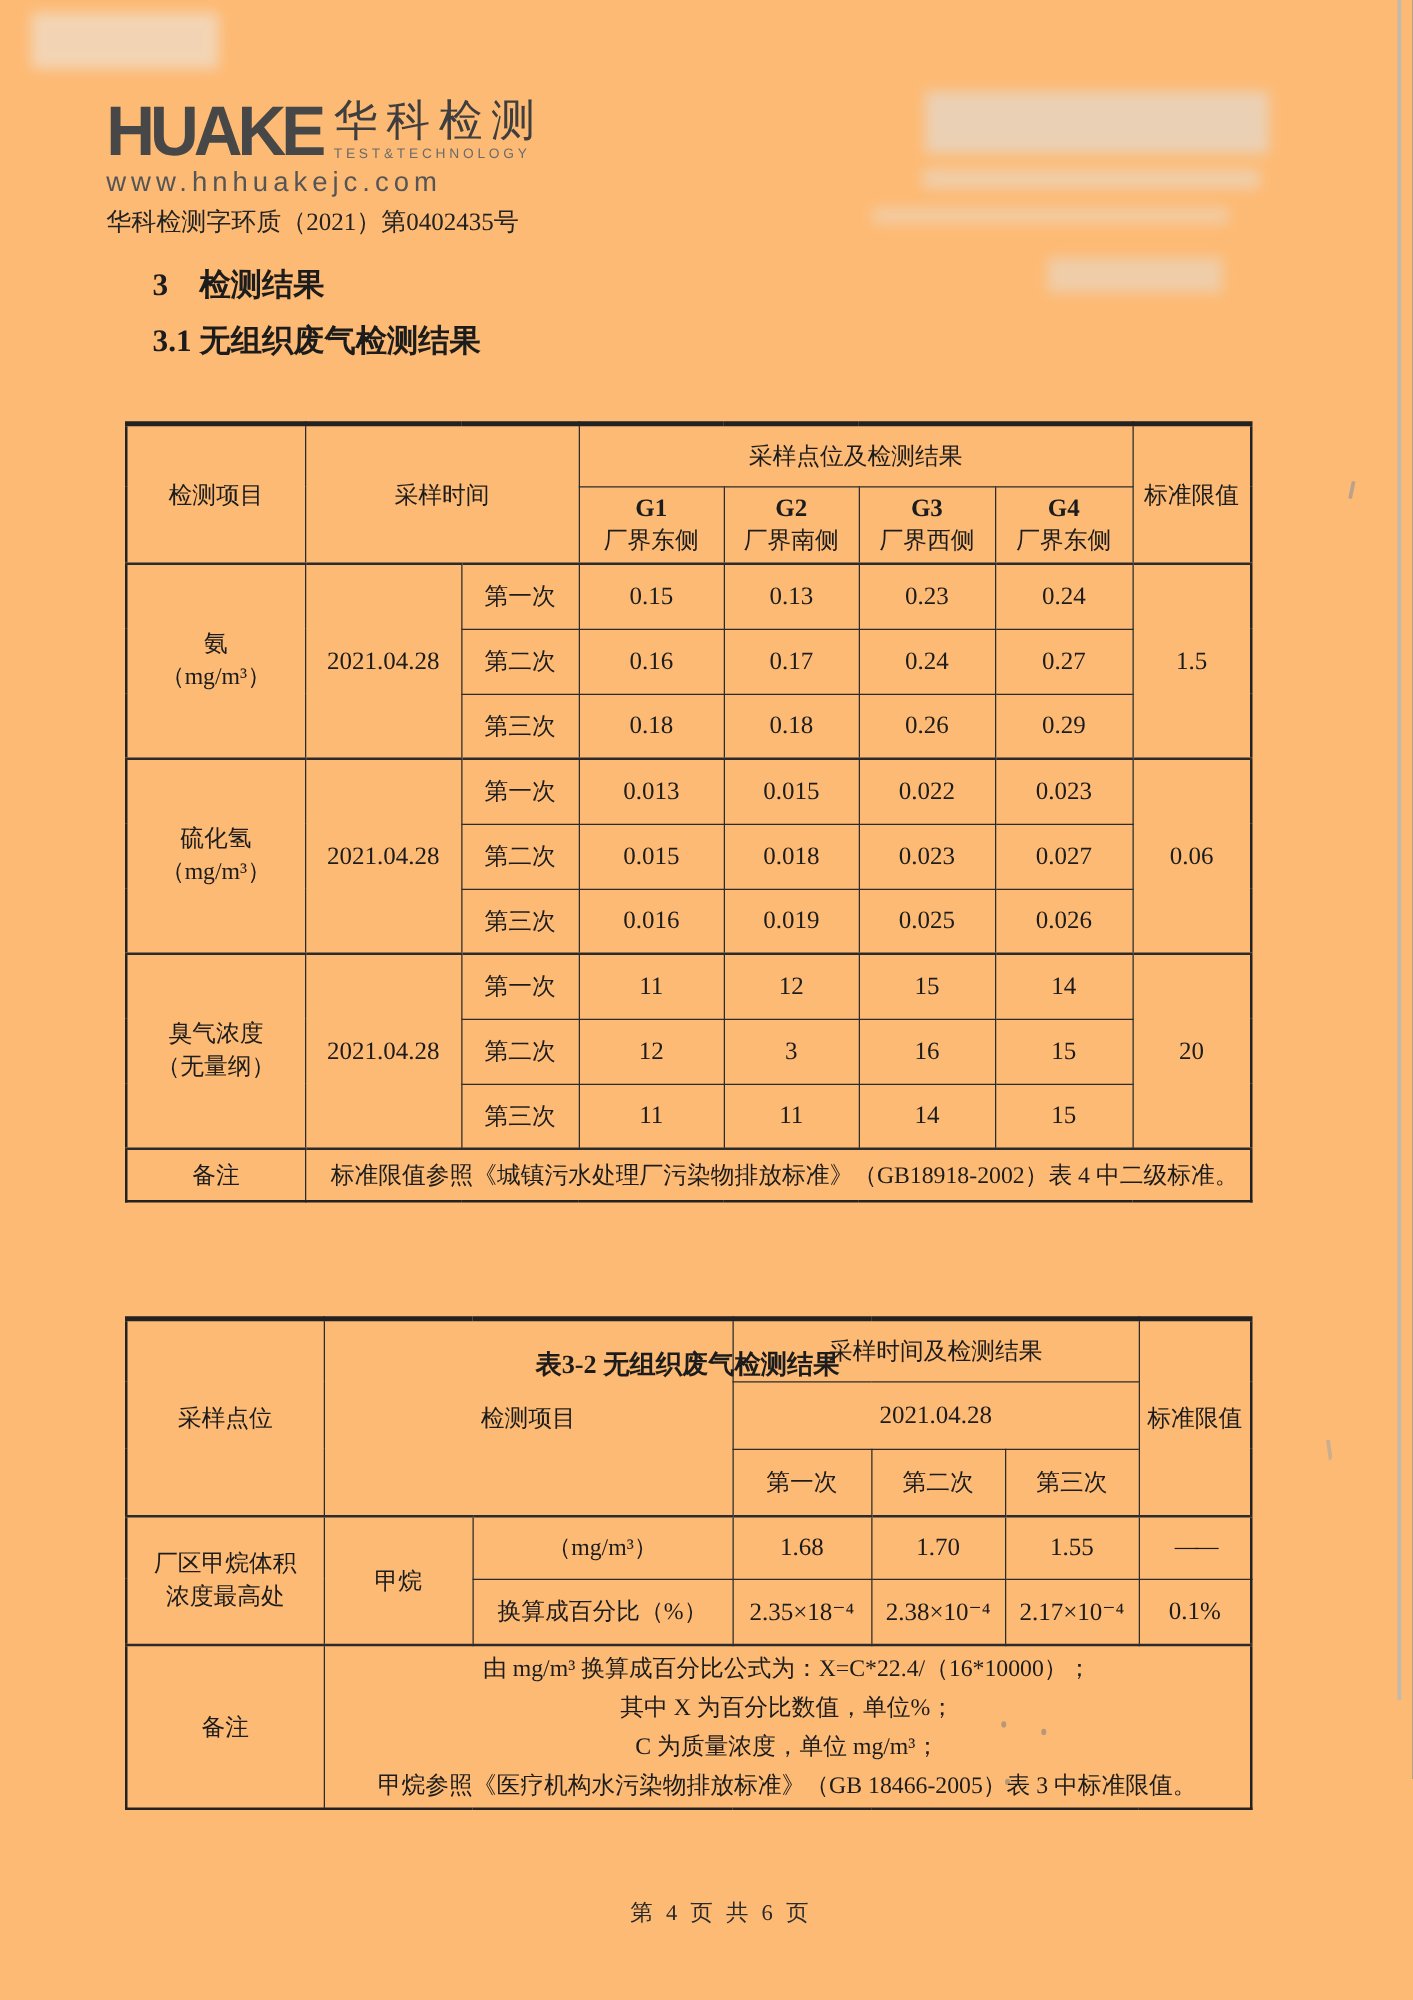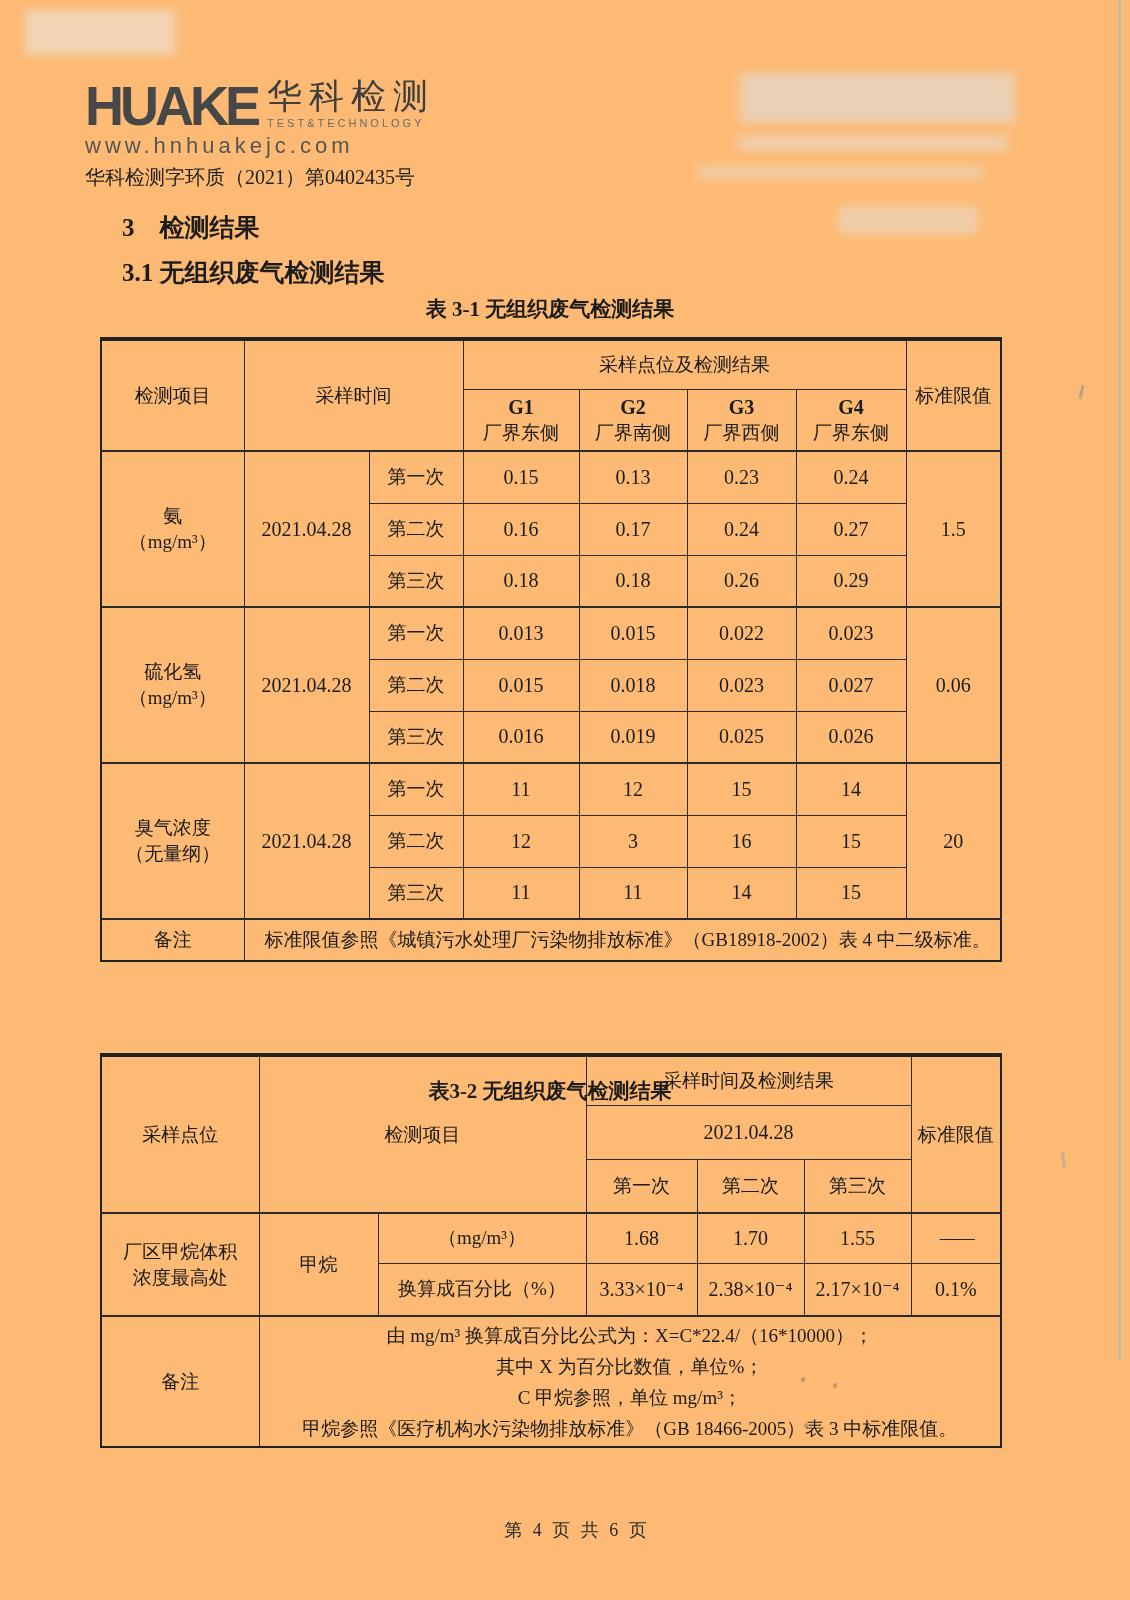--- a/index.html
+++ b/index.html
@@ -106,21 +106,20 @@
         <div class="logo-sub">TEST&amp;TECHNOLOGY</div>
       </div>
     </div>
     <div class="website">www.hnhuakejc.com</div>
   </div>
   <div class="docnum">华科检测字环质（2021）第0402435号</div>
 
   <div class="h1">3　检测结果</div>
   <div class="h2">3.1 无组织废气检测结果</div>
 
-  <div class="tbl-title tt1">表 3-1 无组织废气检测结果</div>
   <table class="rpt t1">
     <colgroup>
       <col style="width:143px">
         <col style="width:125px">
         <col style="width:94px">
       <col style="width:116px">
         <col style="width:108px">
         <col style="width:109px">
       <col style="width:110px">
         <col style="width:95px">
@@ -275,31 +274,31 @@
       </td>
       <td rowspan="2">甲烷</td>
       <td>（mg/m³）</td>
       <td class="num">1.68</td>
       <td class="num">1.70</td>
       <td class="num">1.55</td>
       <td class="dash">——</td>
     </tr>
     <tr class="d2">
       <td>换算成百分比（%）</td>
-      <td class="num">3.33×10⁻⁴</td>
+      <td class="num">2.35×18⁻⁴</td>
       <td class="num">2.38×10⁻⁴</td>
       <td class="num">2.17×10⁻⁴</td>
       <td class="pct num">0.1%</td>
     </tr>
     <tr class="noterow grp">
       <td>备注</td>
       <td colspan="6" class="notelines">
         <div>由 mg/m³ 换算成百分比公式为：X=C*22.4/（16*10000）；</div>
         <div>其中 X 为百分比数值，单位%；</div>
-        <div>C 甲烷参照，单位 mg/m³；</div>
+        <div>C 为质量浓度，单位 mg/m³；</div>
         <div>甲烷参照《医疗机构水污染物排放标准》（GB 18466-2005）表 3 中标准限值。</div>
       </td>
     </tr>
   </tbody>
     </table>
 
   <div class="footer">第 4 页 共 6 页</div>
 
 </div>
 

